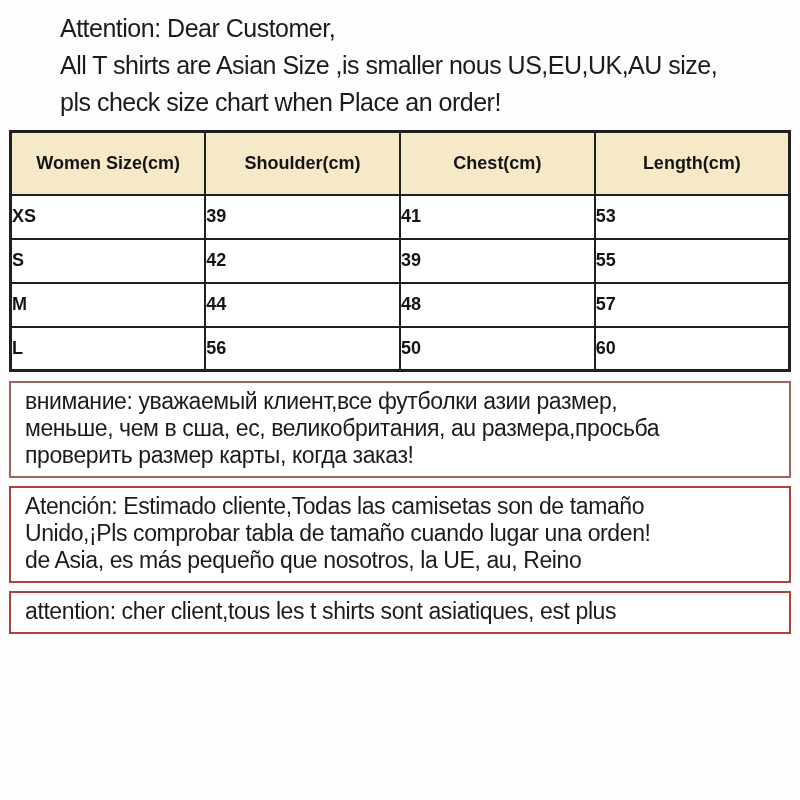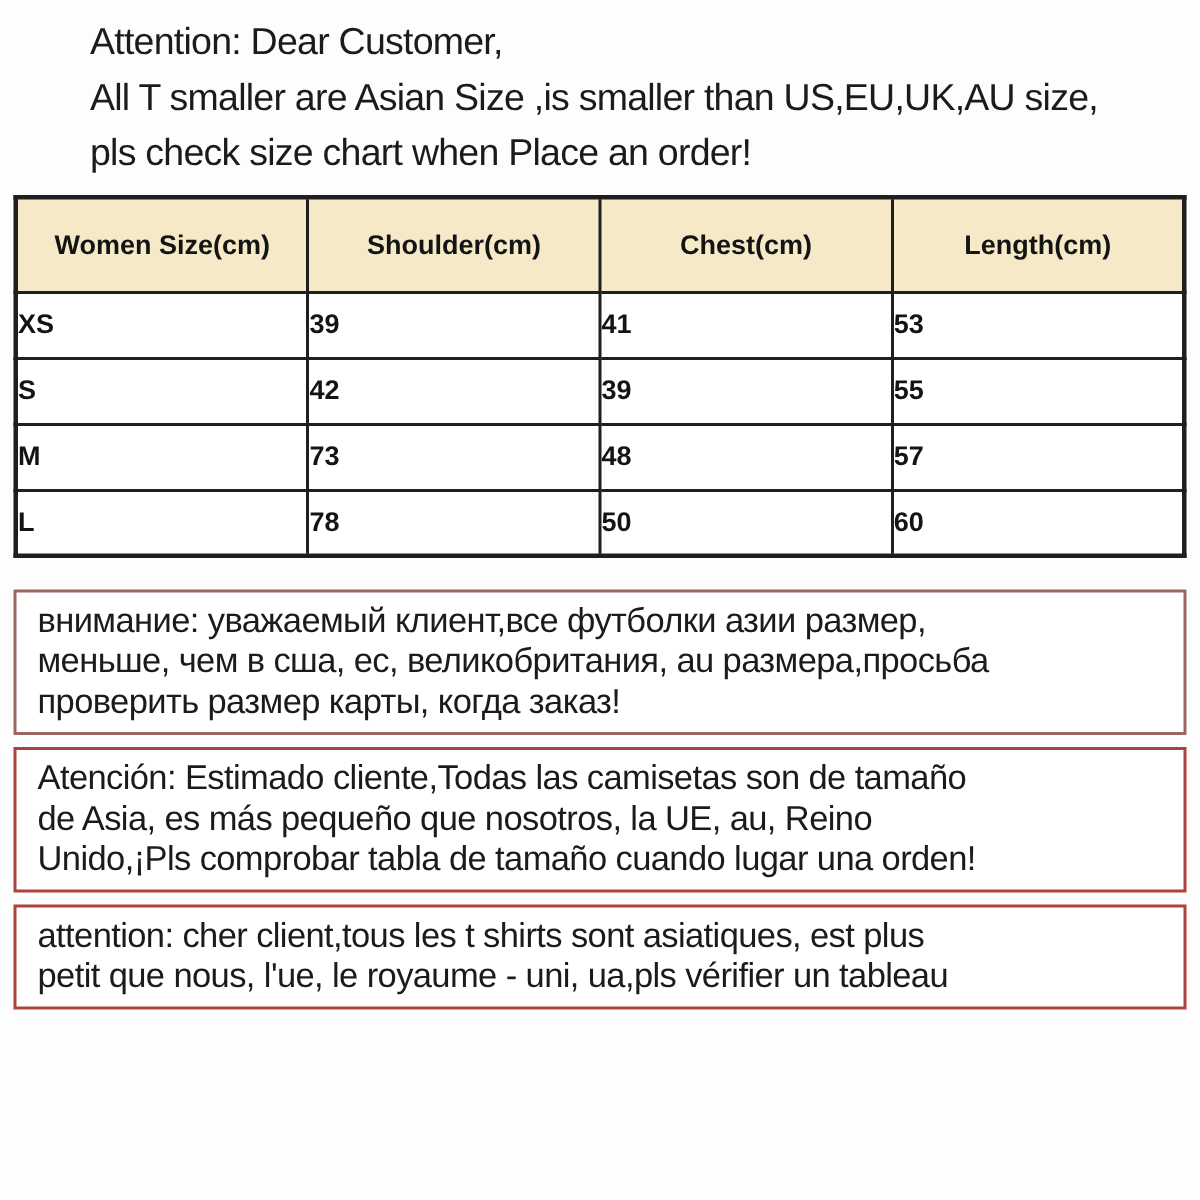--- a/index.html
+++ b/index.html
@@ -51,31 +51,31 @@
   .notice{
     width:782px;
     margin:8px 0 0 9px;
     border:2px solid;
     padding:5px 14px 7px 14px;
     font-size:23px;
     line-height:27px;
     letter-spacing:-0.4px;
     background:#fff;
   }
-  .notice-ru{border-color:var(--ru-border);margin-top:21px;}
+  .notice-ru{border-color:var(--ru-border);margin-top:9px;}
   .notice-es{border-color:var(--es-border);}
   .notice-fr{border-color:var(--fr-border);}
   .notice .line{white-space:nowrap;}
 </style>
 </head>
 <body>
 
 <div class="intro">
   <div class="line">Attention: Dear Customer,</div>
-  <div class="line">All T smaller are  Asian Size ,is smaller than US,EU,UK,AU size,</div>
+  <div class="line">All T shirts are  Asian Size ,is smaller nous US,EU,UK,AU size,</div>
   <div class="line">pls check size chart when Place an order!</div>
 </div>
 
 <table class="size-table">
   <thead>
     <tr>
       <th>Women Size(cm)</th>
       <th>Shoulder(cm)</th>
       <th>Chest(cm)</th>
       <th>Length(cm)</th>
@@ -89,41 +89,40 @@
       <td>53</td>
     </tr>
     <tr>
       <td>S</td>
       <td>42</td>
       <td>39</td>
       <td>55</td>
     </tr>
     <tr>
       <td>M</td>
-      <td>73</td>
+      <td>44</td>
       <td>48</td>
       <td>57</td>
     </tr>
     <tr>
       <td>L</td>
-      <td>78</td>
+      <td>56</td>
       <td>50</td>
       <td>60</td>
     </tr>
   </tbody>
 </table>
 
 <div class="notice notice-ru">
   <div class="line">внимание: уважаемый клиент,все футболки азии размер,</div>
   <div class="line">меньше, чем в сша, ес, великобритания, au размера,просьба</div>
   <div class="line">проверить размер карты, когда заказ!</div>
 </div>
 
 <div class="notice notice-es">
   <div class="line">Atención: Estimado cliente,Todas las camisetas son de tamaño</div>
+  <div class="line">Unido,¡Pls comprobar tabla de tamaño cuando lugar una orden!</div>
   <div class="line">de Asia, es más pequeño que nosotros, la UE, au, Reino</div>
-  <div class="line">Unido,¡Pls comprobar tabla de tamaño cuando lugar una orden!</div>
 </div>
 
 <div class="notice notice-fr">
   <div class="line">attention: cher client,tous les t shirts sont asiatiques, est plus</div>
-  <div class="line">petit que nous, l'ue, le royaume - uni, ua,pls vérifier un tableau</div>
 </div>
 
 </body></html>

